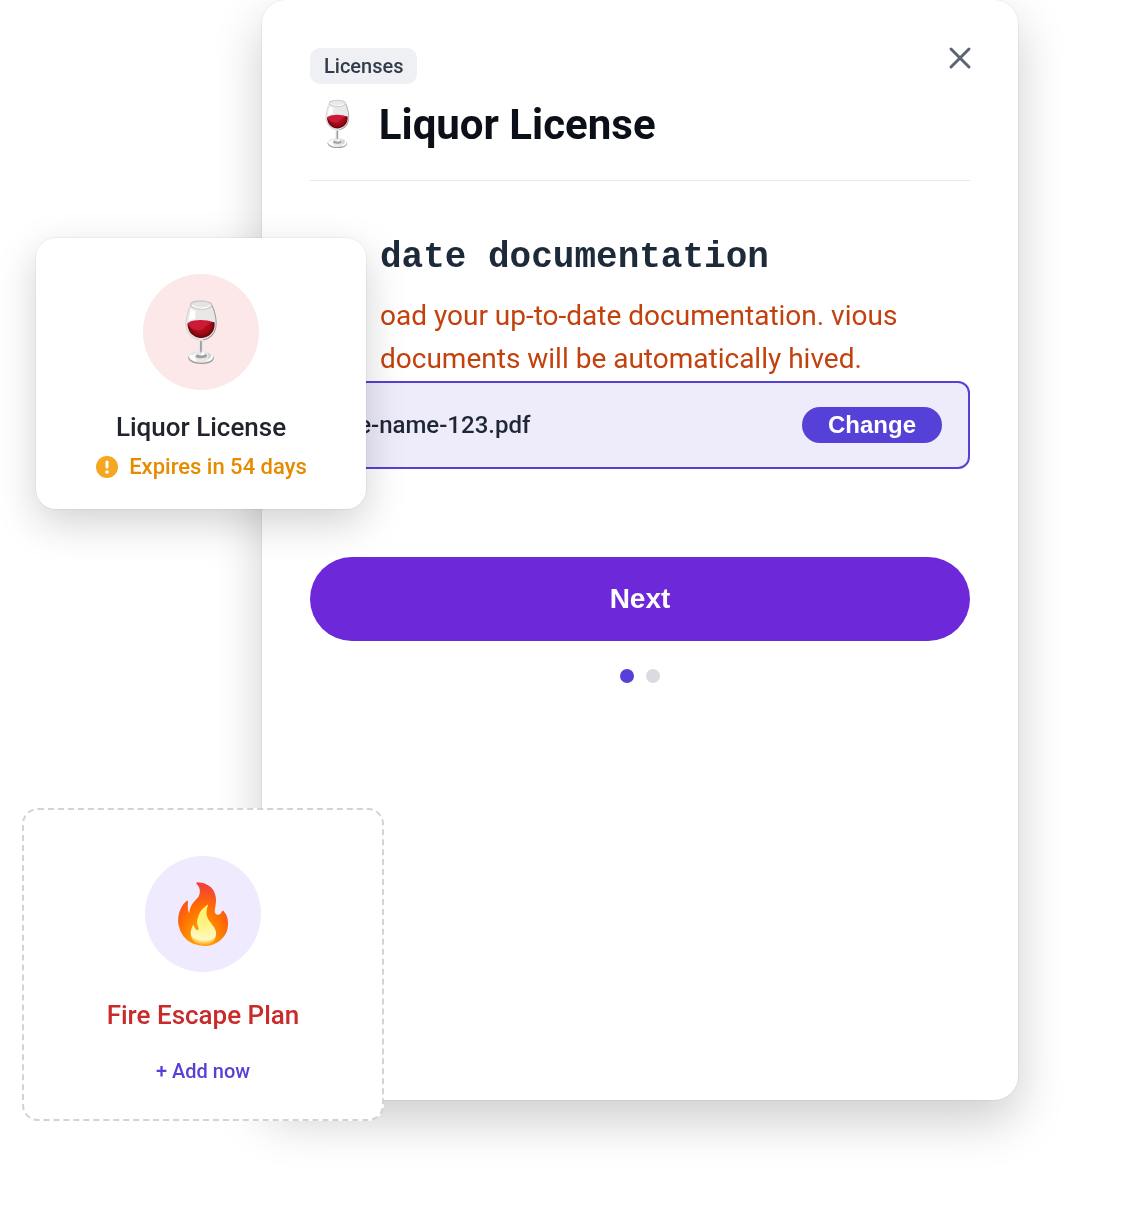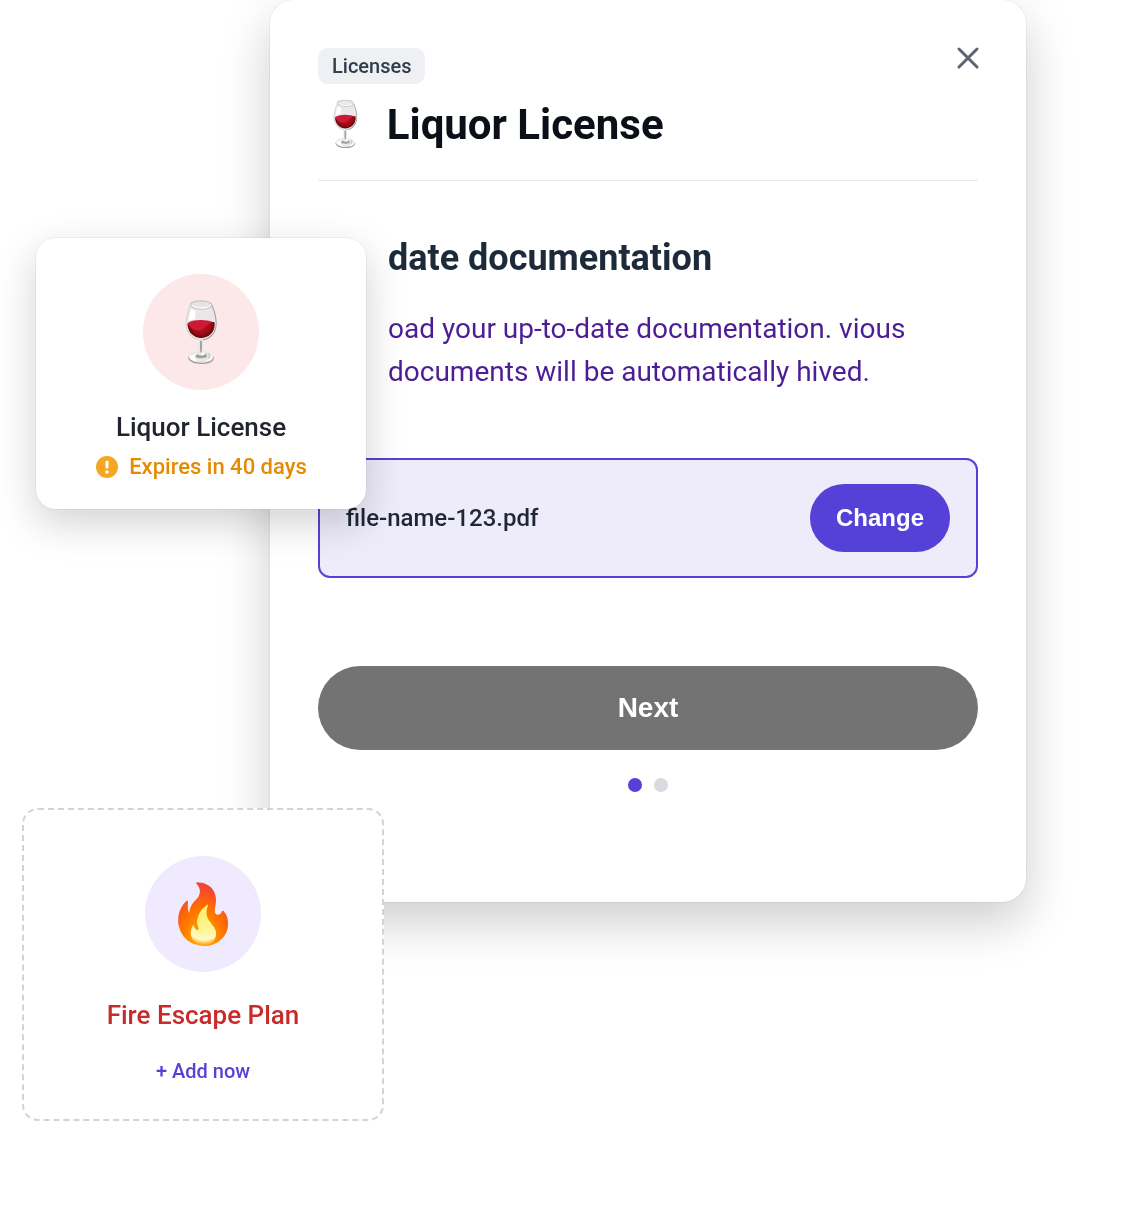--- a/index.html
+++ b/index.html
@@ -8,24 +8,24 @@
       background: #fff;
       width: 1126px;
       height: 1211px;
       position: relative;
       overflow: hidden;
     }
 
     
     .modal {
       position: absolute;
-      left: 270px;
+      left: 262px;
       top: 0;
       width: 756px;
-      height: 902px;
+      height: 1100px;
       background: #fff;
       border-radius: 24px;
       box-shadow: 0 0 0 1px rgba(0,0,0,0.04), 0 20px 50px rgba(0,0,0,0.20);
       padding: 48px 48px 40px 48px;
     }
     .modal .close {
       position: absolute;
       top: 36px;
       right: 36px;
       width: 44px;
@@ -87,28 +87,28 @@
       width: 6px;
       height: 6px;
       background: #8b93a2;
       border-radius: 50%;
     }
     .modal .content .section-heading {
       font-size: 36px;
       font-weight: 700;
       color: #1d2a3a;
       margin-left: 70px;
-      margin-bottom: 28px;
+      margin-bottom: 16px;
+      font-family: Liberation Mono, monospace;
     }
     .modal .content .body {
       font-size: 28px;
-      color: #4c1d95;
+      color: #c2410c;
       line-height: 1.55;
       margin-left: 70px;
-      margin-bottom: 64px;
       max-width: 620px;
     }
     .file-box {
       border: 2px solid #5541d7;
       background: #eeecfb;
       border-radius: 12px;
       padding: 24px 26px;
       display: flex;
       align-items: center;
       justify-content: space-between;
@@ -127,29 +127,29 @@
     }
     .file-meta {
       font-size: 22px;
       color: #6b7484;
     }
     .change-btn {
       background: #5541d7;
       color: #fff;
       font-size: 24px;
       font-weight: 600;
-      padding: 20px 26px;
+      padding: 4px 26px;
       border-radius: 999px;
       border: none;
       cursor: pointer;
       text-align: center;
     }
     .next-btn {
       width: 100%;
-      background: #737373;
+      background: #6d28d9;
       color: #fff;
       font-size: 28px;
       font-weight: 600;
       padding: 26px;
       border-radius: 999px;
       border: none;
       cursor: pointer;
       margin-left: 0;
       margin-bottom: 28px;
     }
@@ -293,21 +293,21 @@
   <div class="icon-circle">
     <span>🍷</span>
   </div>
   <div class="card-title">Liquor License</div>
   <div class="warning-row">
     <svg width="24" height="24" viewBox="0 0 24 24">
       <circle cx="12" cy="12" r="11" fill="#f5a623"></circle>
       <rect x="10.5" y="5.5" width="3" height="8" rx="1.5" fill="#fff"></rect>
       <circle cx="12" cy="17" r="1.8" fill="#fff"></circle>
     </svg>
-    <span>Expires in 40 days</span>
+    <span>Expires in 54 days</span>
   </div>
 </div>
 
 <div class="card-fire">
   <div class="icon-circle">
     <span>🔥</span>
   </div>
   <div class="card-title">Fire Escape Plan</div>
   <a class="add-now">+ Add now</a>
 </div>

